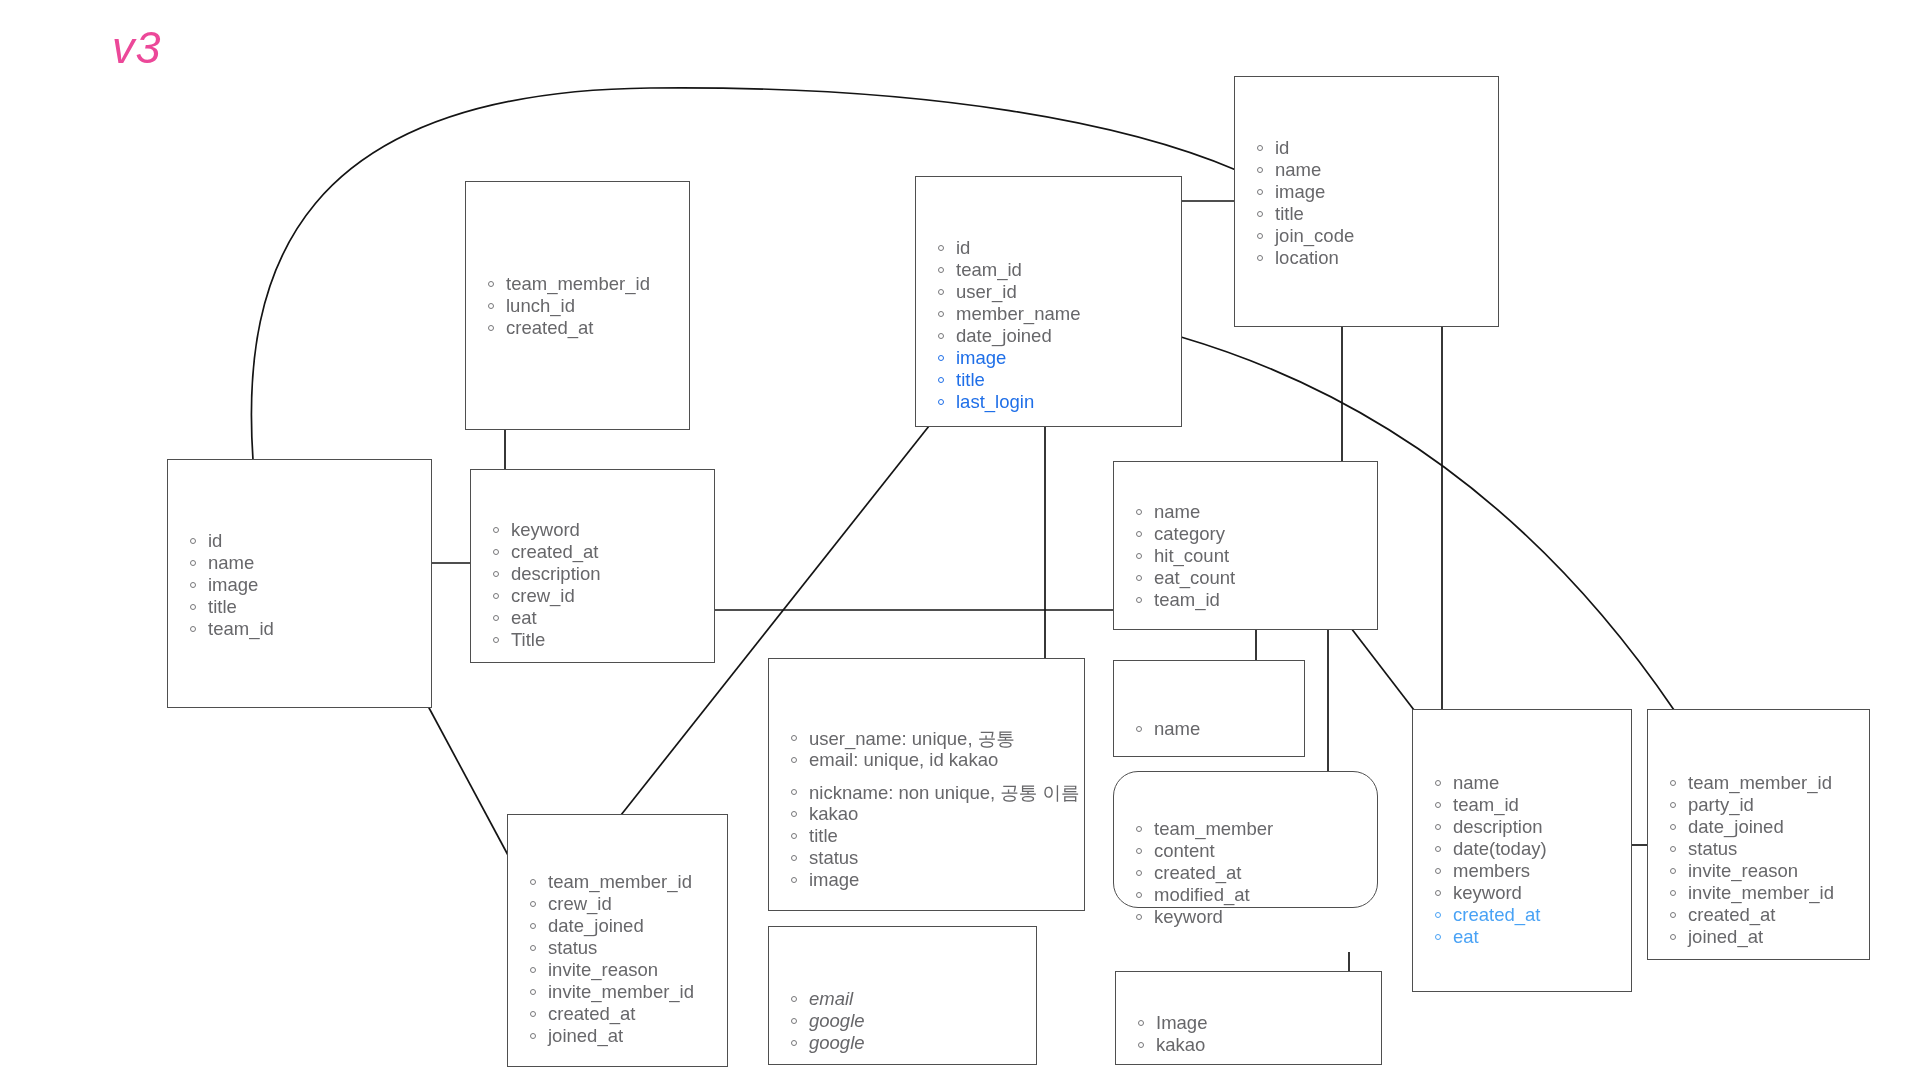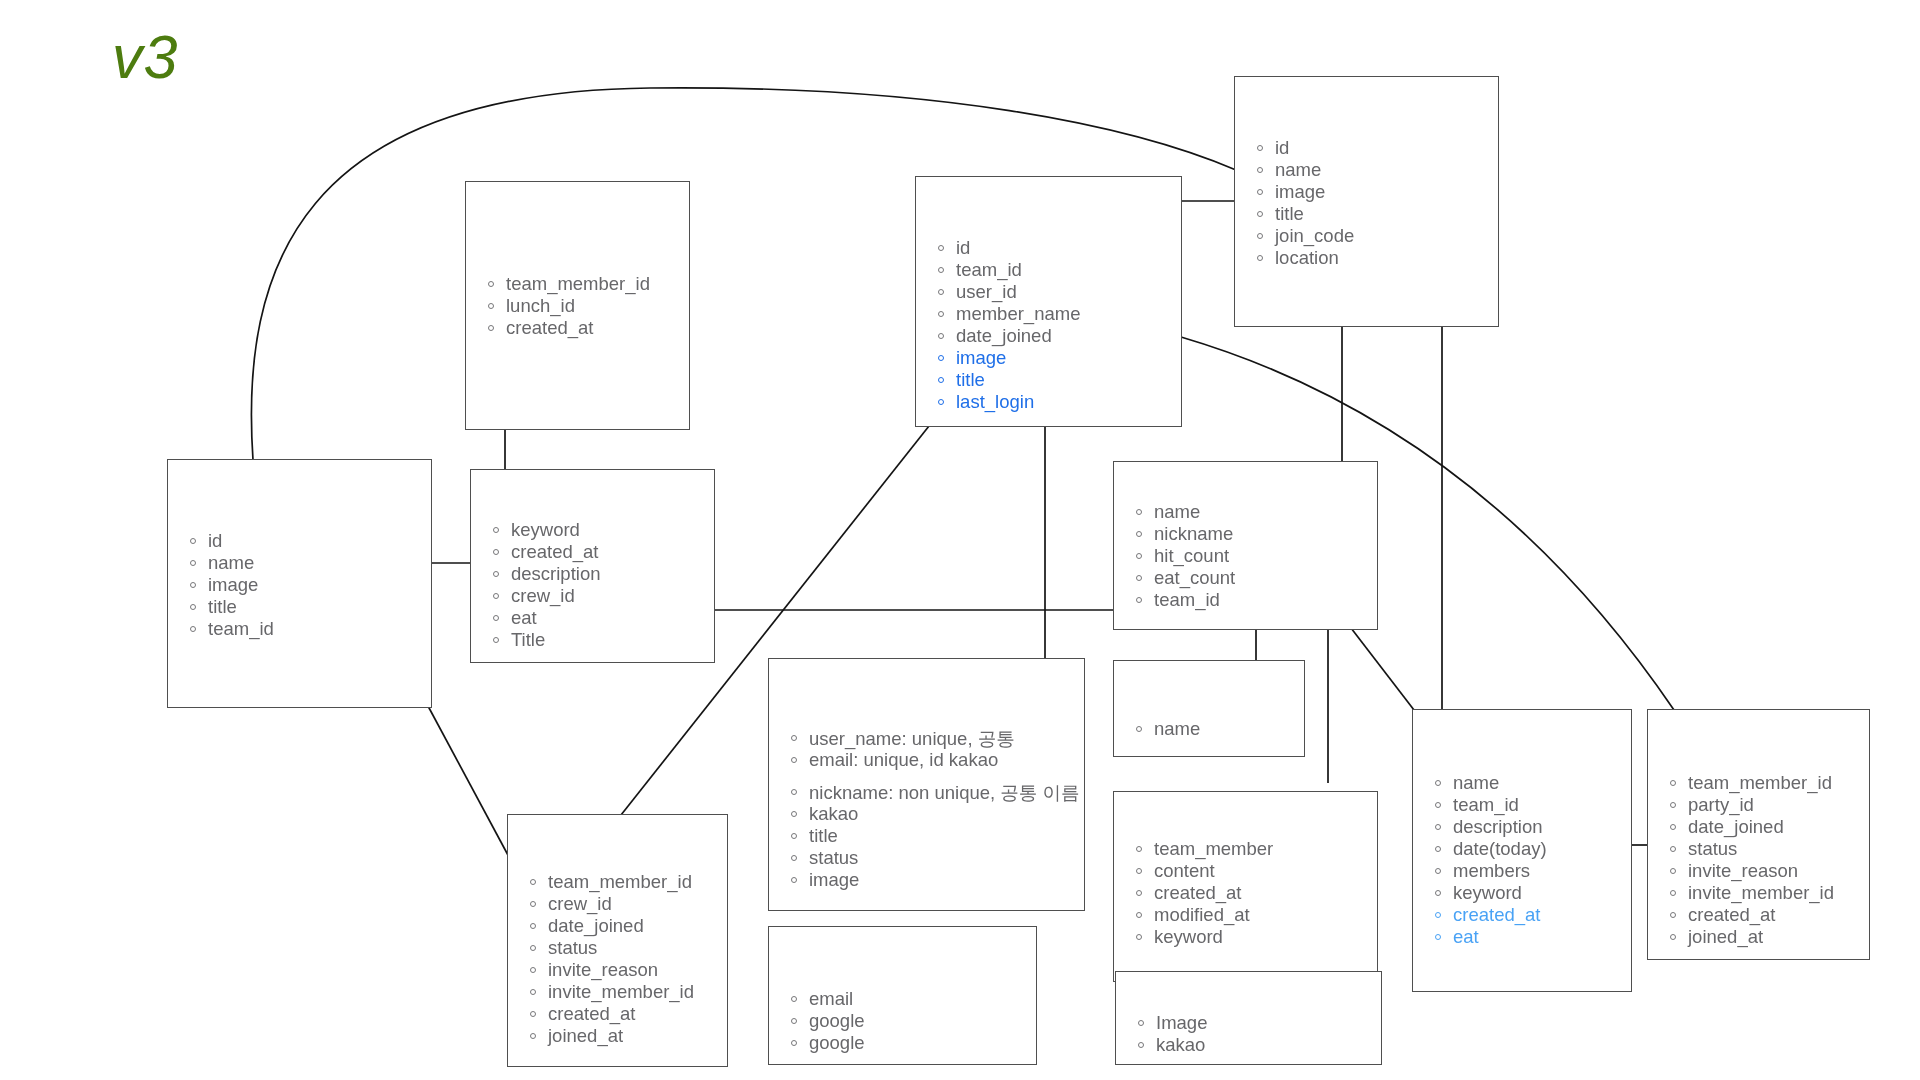--- a/index.html
+++ b/index.html
@@ -26,22 +26,22 @@
   }
   .field .bullet{
     width:6px;height:6px;border:1.4px solid #77777a;border-radius:50%;
     margin-right:12px;flex:0 0 auto;box-sizing:border-box;
   }
   .field.blue{color:#1f6fe8;}
   .field.blue .bullet{border-color:#1f6fe8;}
   .field.blue-light{color:#49a2f5;}
   .field.blue-light .bullet{border-color:#49a2f5;}
   #v3-label{
-    position:absolute;left:112px;top:22px;font-size:61px;font-style:italic;
-    color:#4d7c0f;z-index:1;letter-spacing:1px;
+    position:absolute;left:112px;top:22px;font-size:45px;font-style:italic;
+    color:#ec4899;z-index:1;letter-spacing:1px;
   }
 </style>
 </head>
 <body>
 
 <div id="canvas">
   <svg id="edges">
       <path d="M 253 460 C 240 268 300 92 650 88 C 935 85 1128 124 1236 170"></path>
       <path d="M 1181 201 L 1235 201"></path>
       <path d="M 505 429 L 505 470"></path>
@@ -200,21 +200,21 @@
       </div>
       <div class="entity" style="left: 1113px; top: 461px; width: 265px; height: 169px;">
         <div class="title" style="top: 11px;"></div>
         <div class="fields" style="top: 39px;">
           <div class="field">
             <span class="bullet"></span>
             <span>name</span>
           </div>
           <div class="field">
             <span class="bullet"></span>
-            <span>nickname</span>
+            <span>category</span>
           </div>
           <div class="field">
             <span class="bullet"></span>
             <span>hit_count</span>
           </div>
           <div class="field">
             <span class="bullet"></span>
             <span>eat_count</span>
           </div>
           <div class="field">
@@ -258,21 +258,21 @@
       </div>
       <div class="entity" style="left: 1113px; top: 660px; width: 192px; height: 97px;">
         <div class="title" style="top: 12px;"></div>
         <div class="fields" style="top: 57px;">
           <div class="field">
             <span class="bullet"></span>
             <span>name</span>
           </div>
         </div>
       </div>
-      <div class="entity" style="left: 1113px; top: 791px; width: 265px; height: 191px;">
+      <div class="entity" style="left: 1113px; top: 771px; width: 265px; height: 137px; border-radius: 25px;">
         <div class="title" style="top: 14px;"></div>
         <div class="fields" style="top: 46px;">
           <div class="field">
             <span class="bullet"></span>
             <span>team_member</span>
           </div>
           <div class="field">
             <span class="bullet"></span>
             <span>content</span>
           </div>
@@ -394,21 +394,21 @@
           <div class="field">
             <span class="bullet"></span>
             <span>created_at</span>
           </div>
           <div class="field">
             <span class="bullet"></span>
             <span>joined_at</span>
           </div>
         </div>
       </div>
-      <div class="entity" style="left: 768px; top: 926px; width: 269px; height: 139px;">
+      <div class="entity" style="left: 768px; top: 926px; width: 269px; height: 139px; font-style: italic;">
         <div class="title" style="top: 15px;"></div>
         <div class="fields" style="top: 61px;">
           <div class="field">
             <span class="bullet"></span>
             <span>email</span>
           </div>
           <div class="field">
             <span class="bullet"></span>
             <span>google</span>
           </div>

